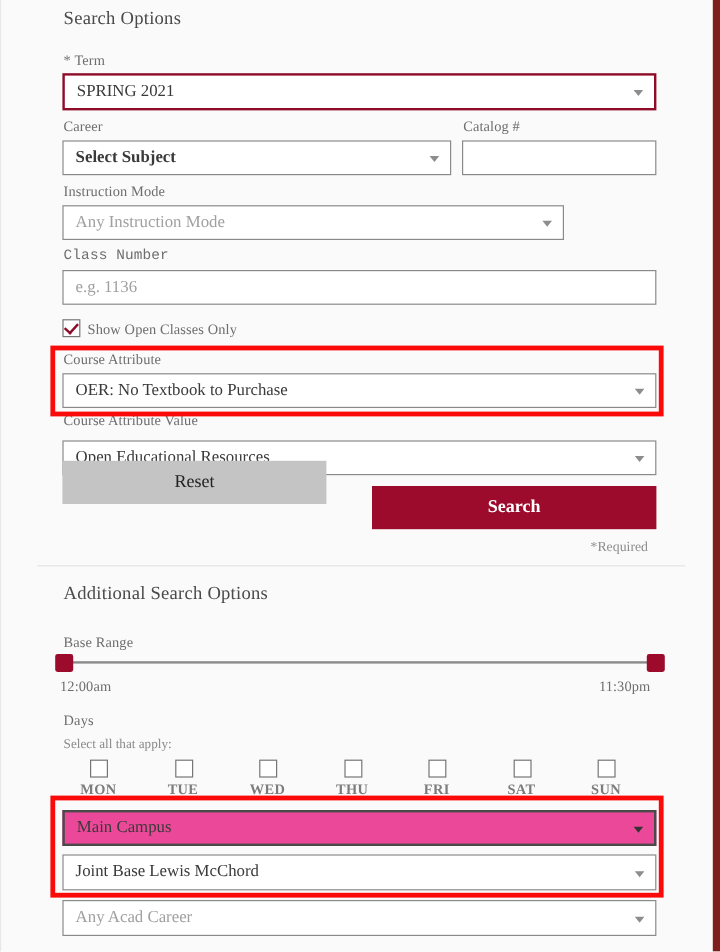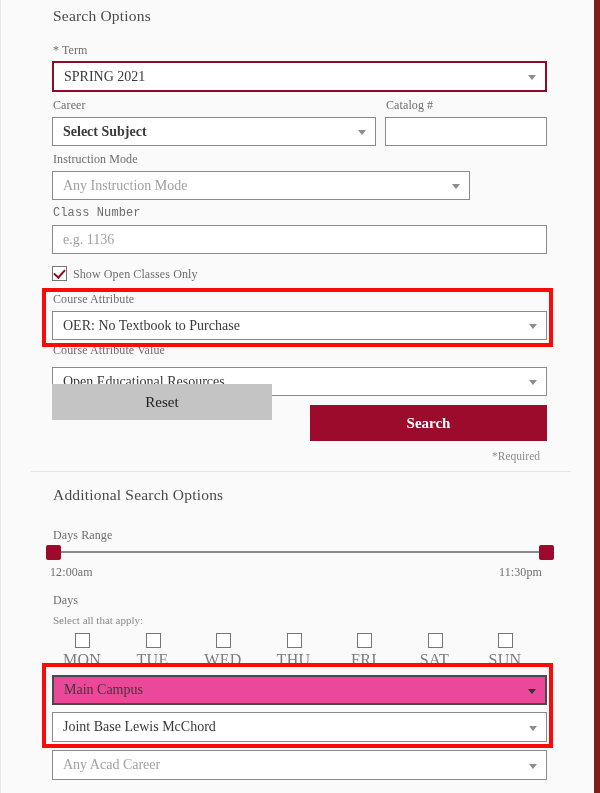--- a/index.html
+++ b/index.html
@@ -109,24 +109,25 @@
   }
 
   .divider {
     position: absolute;
     height: 1px;
     background: #e4e4e4;
   }
   .tiny { font-size: 11px; color: #8a8a8a; }
   .daylabel {
     position: absolute;
-    font-size: 16px;
+    font-size: 12px;
     color: #7c7c7c;
     text-align: center;
     letter-spacing: .3px;
+    font-weight: bold;
   }
   .required {
     position: absolute;
     font-size: 11.5px;
     color: #8d8d8d;
   }
   .abs { position: absolute; }
 </style>
 </head>
 <body>
@@ -180,21 +181,21 @@
 
   <div class="btn btn-reset" style="left:51px; top:384px; width:220px;">Reset</div>
   <div class="btn btn-search" style="left:309px; top:405px; width:237px;">Search</div>
 
   <div class="required" style="right:54px; top:450px;">*Required</div>
 
   <div class="divider" style="left:30px; top:471px; width:540px;"></div>
 
   <div class="section-title abs" style="left:52px; top:486px;">Additional Search Options</div>
 
-  <div class="field-label abs" style="left:52px; top:529px;">Days Range</div>
+  <div class="field-label abs" style="left:52px; top:529px;">Base Range</div>
 
   <div class="slider-track" style="left:52px; top:551px; width:494px;"></div>
   <div class="slider-handle" style="left:45px; top:545px;"></div>
   <div class="slider-handle" style="left:538px; top:545px;"></div>
 
   <div class="field-label abs" style="left:49px; top:566px;">12:00am</div>
   <div class="field-label abs" style="right:52px; top:566px;">11:30pm</div>
 
   <div class="field-label abs" style="left:52px; top:594px;">Days</div>
   <div class="tiny abs" style="left:52px; top:614px;">Select all that apply:</div>

